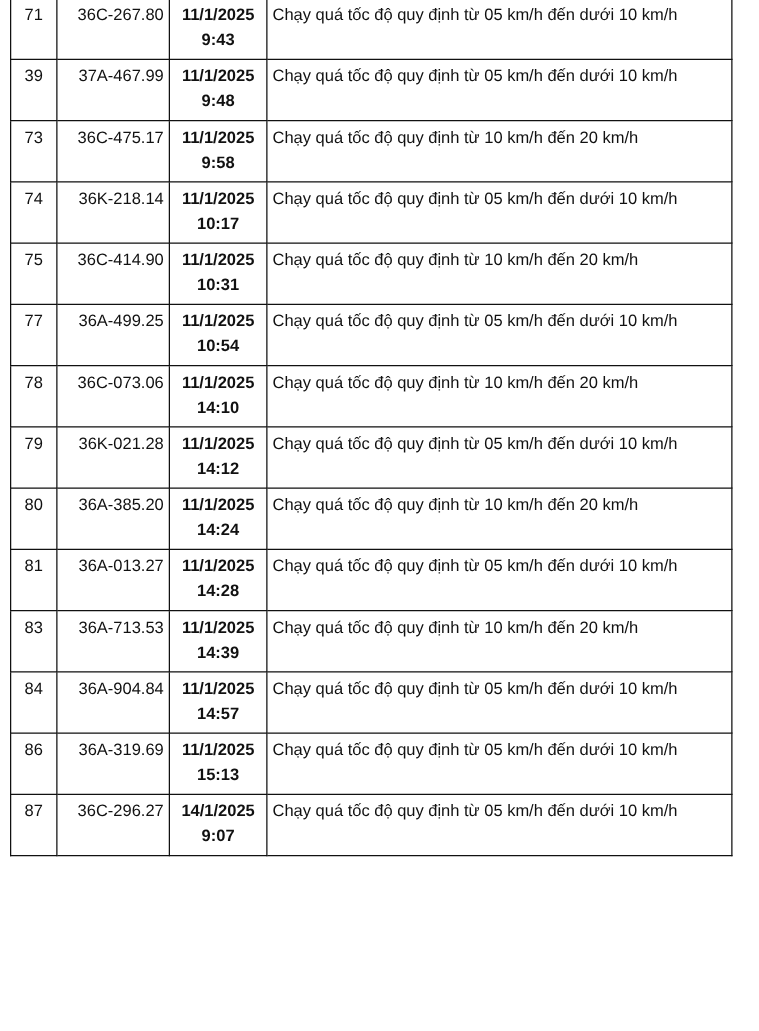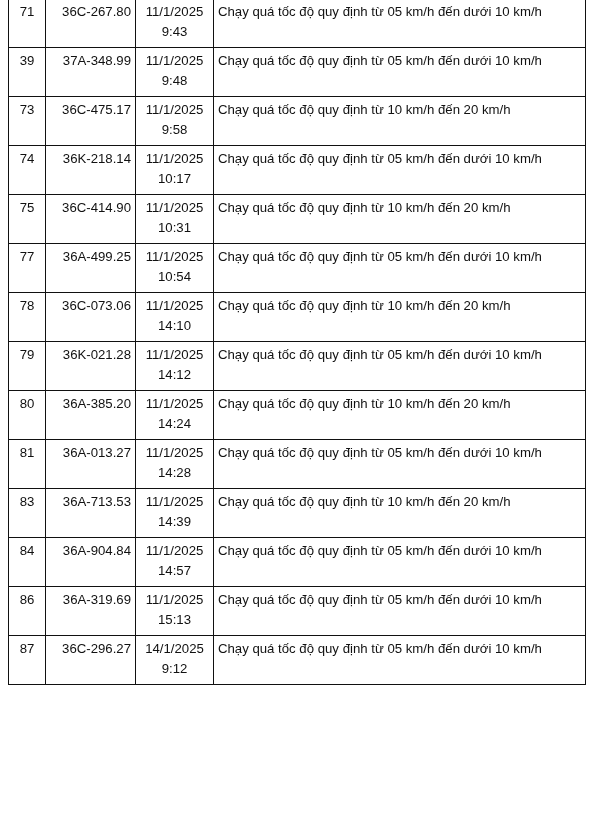--- a/index.html
+++ b/index.html
@@ -32,42 +32,42 @@
       font-size: 13.2px;
       line-height: 19.5px;
       padding: 3px 4px 6px 4px;
       height: 39px;
       box-sizing: content-box;
     }
     td.col-stt { width: 28px; text-align: center; }
     td.col-plate { width: 81px; text-align: right; }
     td.col-time { width: 69px; text-align: center; }
     td.col-violation { text-align: left; padding-left: 6px; margin-left: 32px; }
-    .time-line { display: block; }
+    .time-line { display: block; font-weight: bold; }
   </style>
 </head>
 <body>
 
 <div class="table-wrap">
   <table class="violations">
     <tbody id="table-body">
 
   <tr>
     <td class="col-stt"><span>71</span></td>
     <td class="col-plate"><span>36C-267.80</span></td>
     <td class="col-time">
       <span class="time-line">11/1/2025</span>
       <span class="time-line">9:43</span>
     </td>
     <td class="col-violation"><span>Chạy quá tốc độ quy định từ 05 km/h đến dưới 10 km/h</span></td>
   </tr>
 
   <tr>
     <td class="col-stt"><span>39</span></td>
-    <td class="col-plate"><span>37A-348.99</span></td>
+    <td class="col-plate"><span>37A-467.99</span></td>
     <td class="col-time">
       <span class="time-line">11/1/2025</span>
       <span class="time-line">9:48</span>
     </td>
     <td class="col-violation"><span>Chạy quá tốc độ quy định từ 05 km/h đến dưới 10 km/h</span></td>
   </tr>
 
   <tr>
     <td class="col-stt"><span>73</span></td>
     <td class="col-plate"><span>36C-475.17</span></td>
@@ -179,19 +179,19 @@
       <span class="time-line">15:13</span>
     </td>
     <td class="col-violation"><span>Chạy quá tốc độ quy định từ 05 km/h đến dưới 10 km/h</span></td>
   </tr>
 
   <tr>
     <td class="col-stt"><span>87</span></td>
     <td class="col-plate"><span>36C-296.27</span></td>
     <td class="col-time">
       <span class="time-line">14/1/2025</span>
-      <span class="time-line">9:12</span>
+      <span class="time-line">9:07</span>
     </td>
     <td class="col-violation"><span>Chạy quá tốc độ quy định từ 05 km/h đến dưới 10 km/h</span></td>
   </tr>
 </tbody>
   </table>
 </div>
 
 </body></html>

